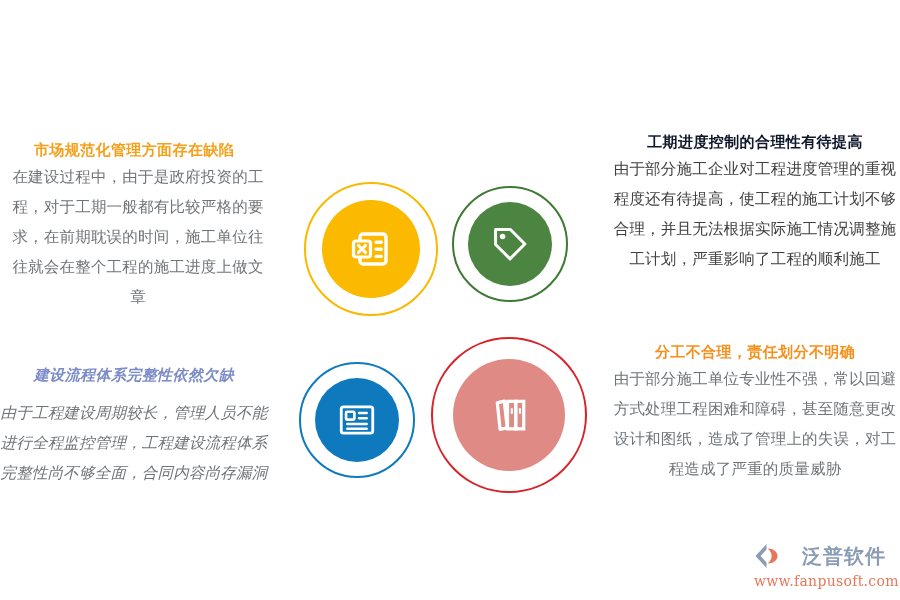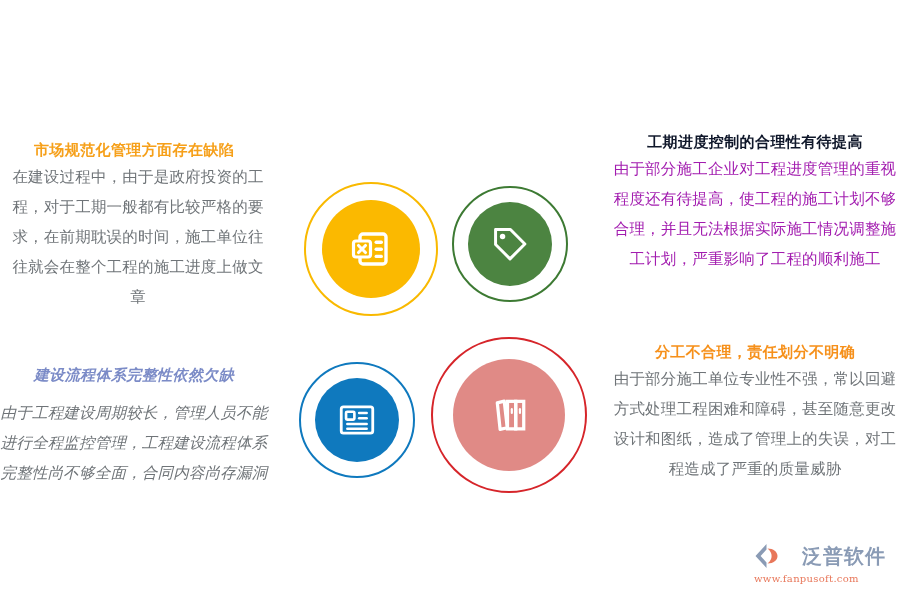--- a/index.html
+++ b/index.html
@@ -100,41 +100,41 @@
   #logo-mark { width: 30px; height: 28px; flex: 0 0 30px; }
   #logo-word {
     font-size: 20px;
     font-weight: bold;
     color: #8A9BB5;
     letter-spacing: 1px;
     margin-left: 20px;
     line-height: 28px;
   }
   #logo-url {
-    font-size: 10px;
+    font-size: 14px;
     color: #E8775A;
     letter-spacing: 0.3px;
     margin-top: 1px;
     margin-left: 2px;
     font-family: "DejaVu Serif", "Liberation Serif", serif;
   }
 </style>
 </head>
 <body style="background: rgb(255, 255, 255);">
 
 <div id="canvas">
 
   <div class="block tl">
     <div class="block-title" style="color: rgb(246, 160, 26);">市场规范化管理方面存在缺陷</div>
     <div class="block-body" style="color: rgb(111, 116, 120); padding-left: 8px;">在建设过程中，由于是政府投资的工程，对于工期一般都有比较严格的要求，在前期耽误的时间，施工单位往往就会在整个工程的施工进度上做文章</div>
   </div>
 
   <div class="block tr">
     <div class="block-title" style="color: #0f172a;">工期进度控制的合理性有待提高</div>
-    <div class="block-body" style="color: #a21caf;">由于部分施工企业对工程进度管理的重视程度还有待提高，使工程的施工计划不够合理，并且无法根据实际施工情况调整施工计划，严重影响了工程的顺利施工</div>
+    <div class="block-body" style="color: #404040;">由于部分施工企业对工程进度管理的重视程度还有待提高，使工程的施工计划不够合理，并且无法根据实际施工情况调整施工计划，严重影响了工程的顺利施工</div>
   </div>
 
   <div class="block bl">
     <div class="block-title" style="color: rgb(123, 139, 199);">建设流程体系完整性依然欠缺</div>
     <div class="block-body" style="color: rgb(111, 116, 120);">由于工程建设周期较长，管理人员不能进行全程监控管理，工程建设流程体系完整性尚不够全面，合同内容尚存漏洞</div>
   </div>
 
   <div class="block br">
     <div class="block-title" style="color: rgb(246, 144, 26);">分工不合理，责任划分不明确</div>
     <div class="block-body" style="color: rgb(111, 116, 120); font-family: Liberation Serif, serif;">由于部分施工单位专业性不强，常以回避方式处理工程困难和障碍，甚至随意更改设计和图纸，造成了管理上的失误，对工程造成了严重的质量威胁</div>

